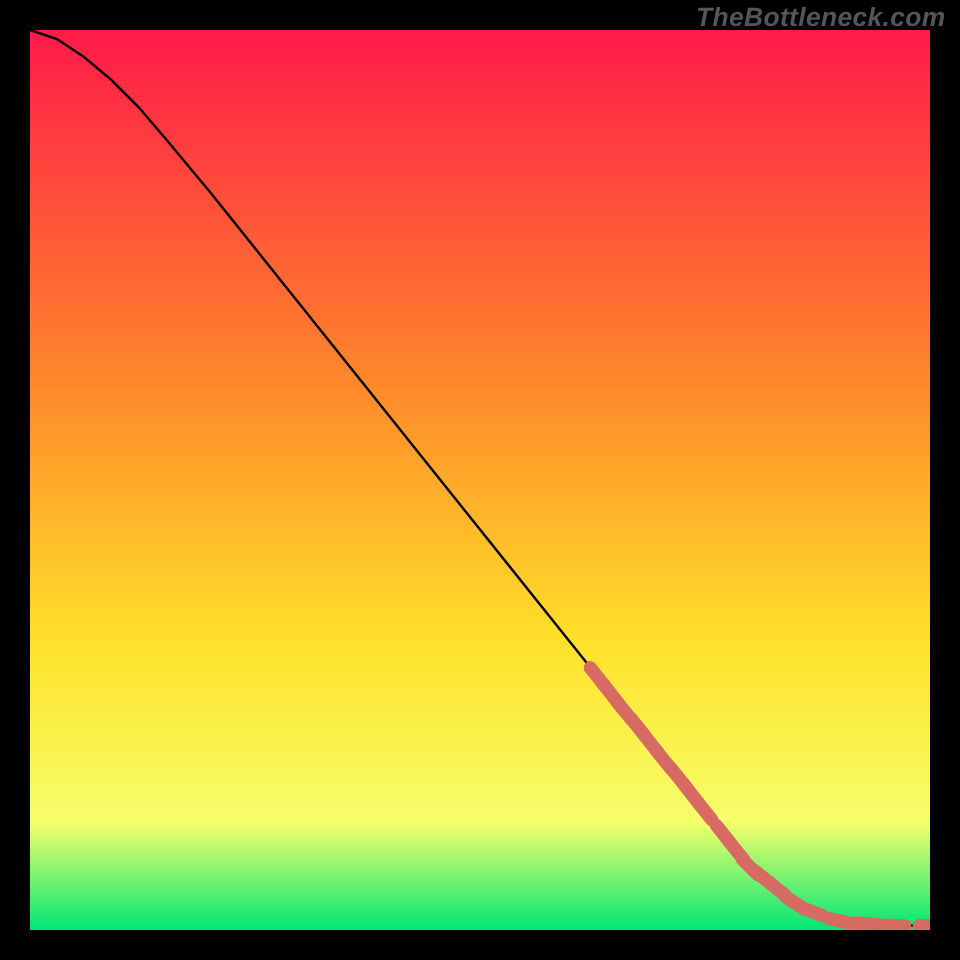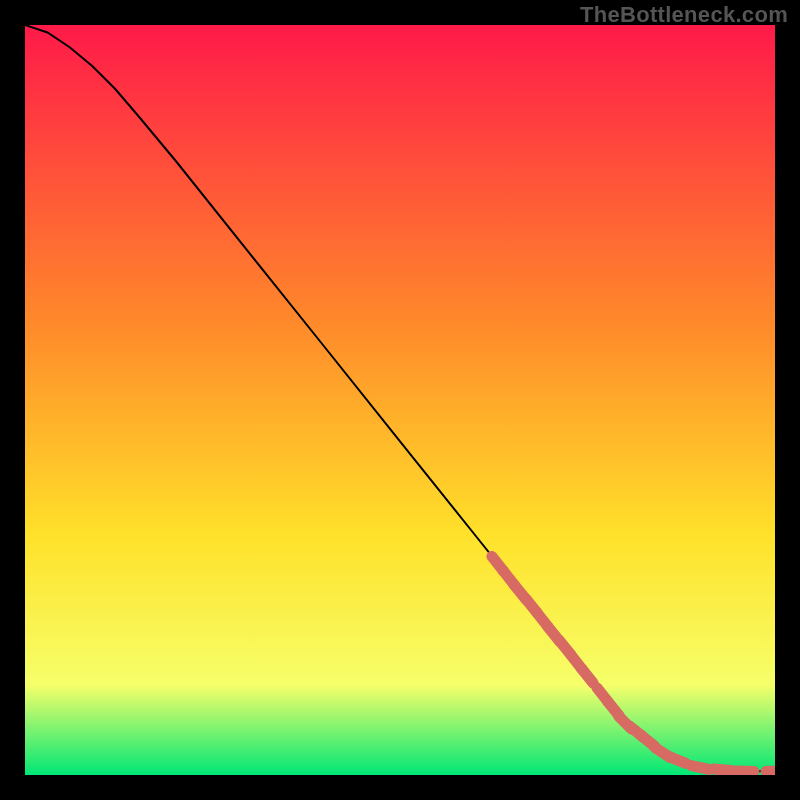--- a/index.html
+++ b/index.html
@@ -9,20 +9,21 @@
     height: 800px;
     background: #000;
     font-family: Arial, Helvetica, sans-serif;
     overflow: hidden;
   }
   .stage {
     position: relative;
     width: 800px;
     height: 800px;
     background: #000;
+    font-style: italic;
   }
   .watermark {
     position: absolute;
     top: 2px;
     right: 12px;
     color: #555;
     font-size: 22px;
     font-weight: 600;
     letter-spacing: 0.3px;
     user-select: none;

